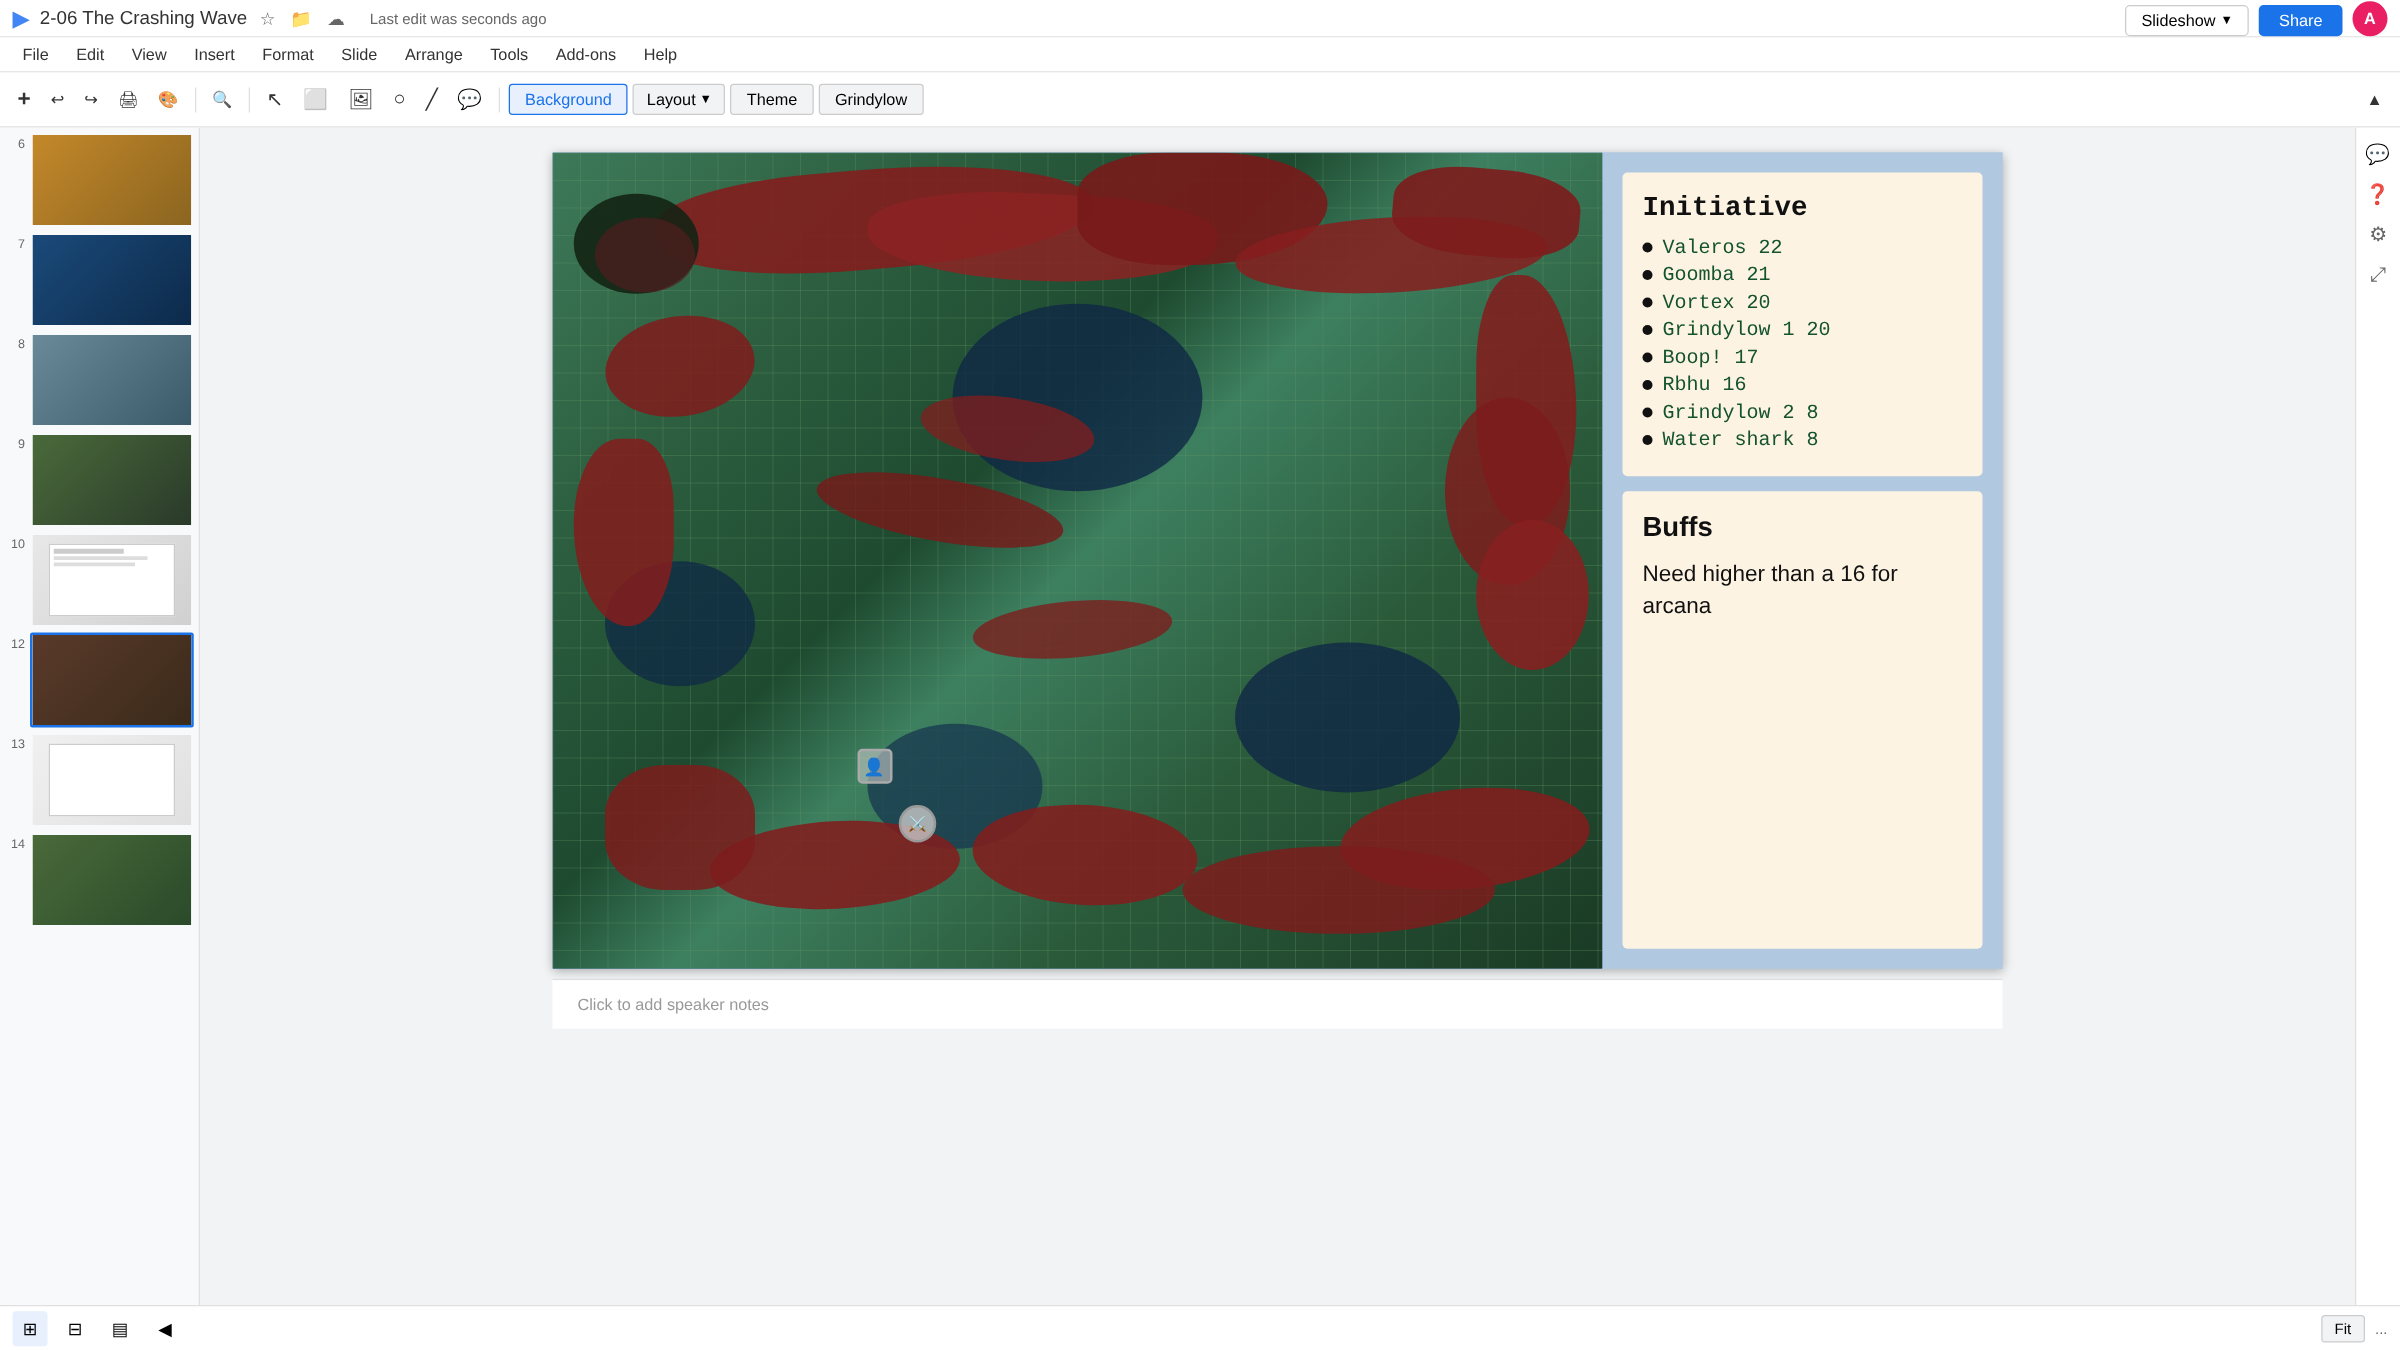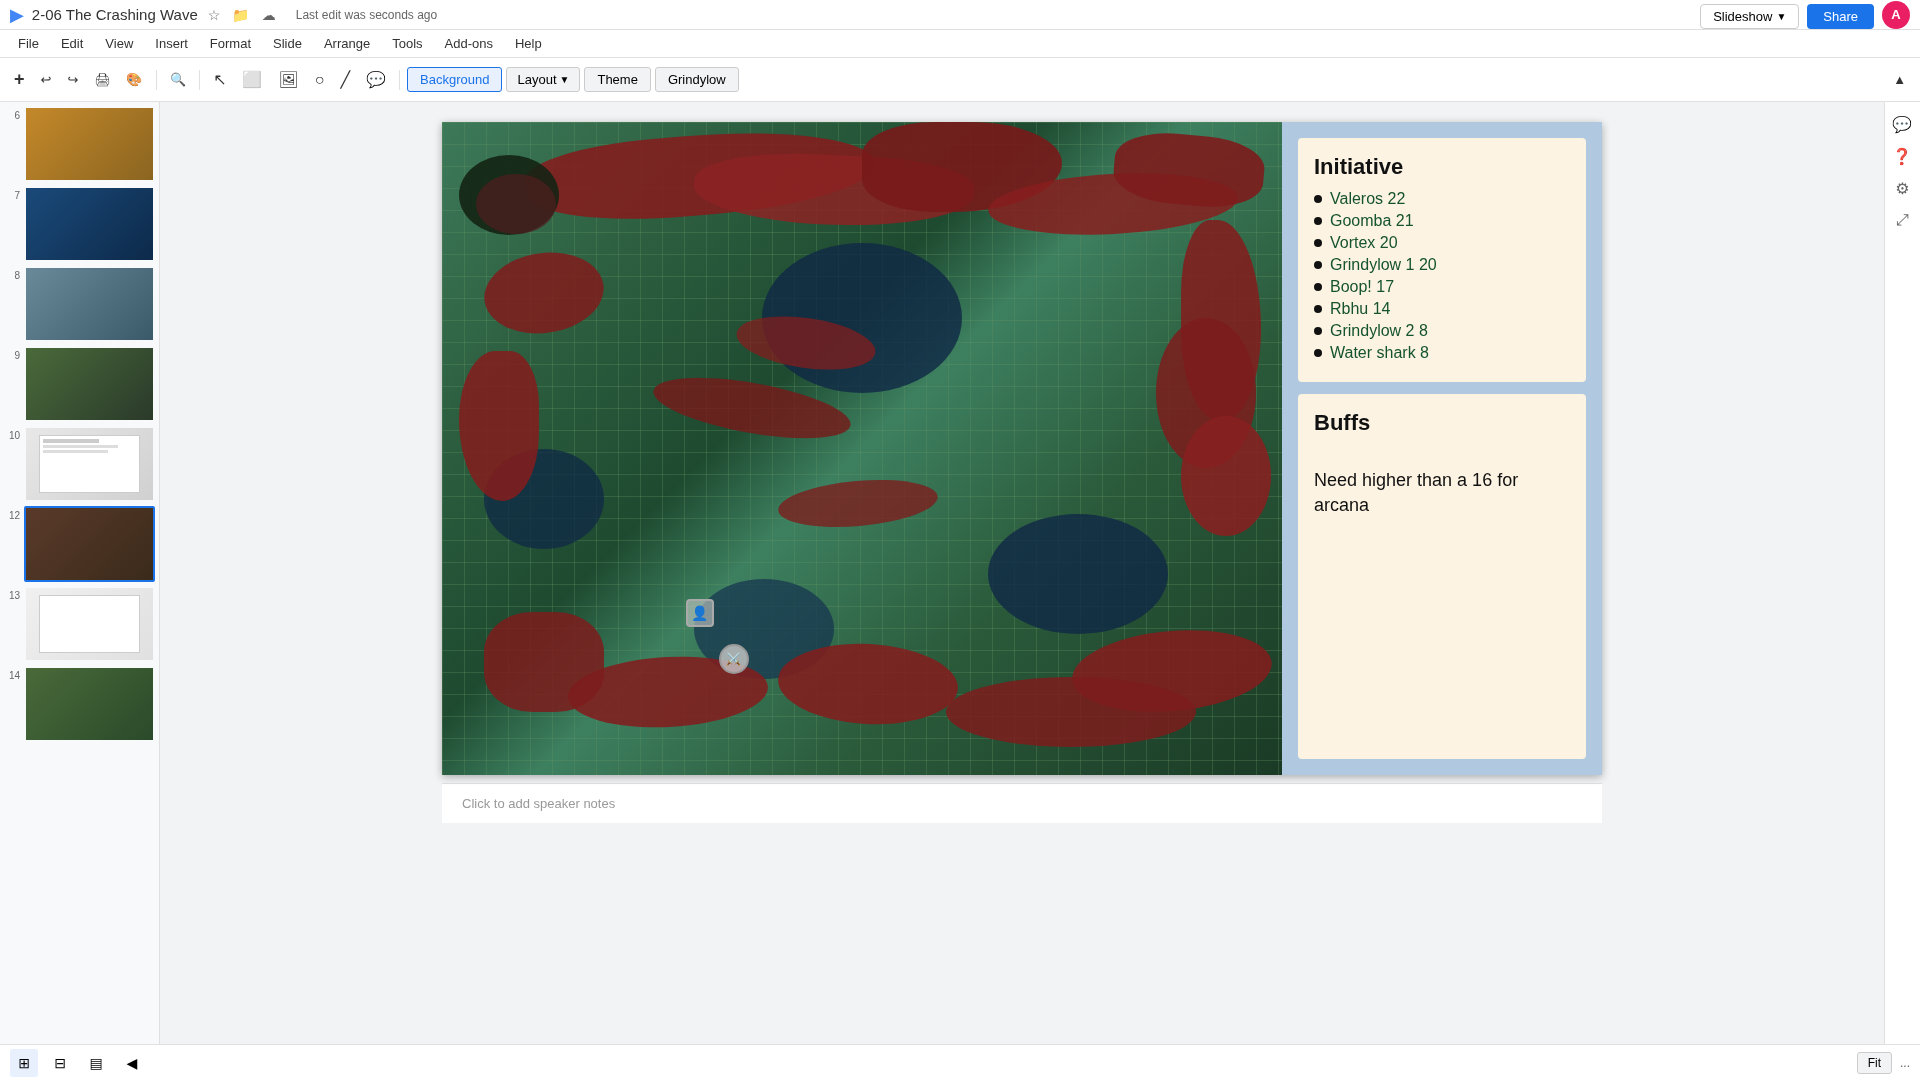--- a/index.html
+++ b/index.html
@@ -51,27 +51,27 @@
     
     .grid-overlay { position: absolute; top: 0; left: 0; right: 0; bottom: 0; 
       background-image: 
         linear-gradient(rgba(100,150,100,0.3) 1px, transparent 1px),
         linear-gradient(90deg, rgba(100,150,100,0.3) 1px, transparent 1px);
       background-size: 22px 22px;
     }
 
     
     .right-panel { width: 320px; background: #b0c9e0; display: flex; flex-direction: column; gap: 12px; padding: 16px; }
-    .info-box { background: #fdf3e3; border-radius: 4px; padding: 16px; }
+    .info-box { background: #fdf3e3; border-radius: 4px; padding: 16px; font-family: Liberation Mono, monospace; }
     .info-box-title { font-size: 22px; font-weight: bold; color: #111; margin-bottom: 10px; }
     .initiative-list { list-style: none; padding: 0; }
     .initiative-list li { font-size: 16px; color: #14532d; margin-bottom: 4px; display: flex; align-items: center; gap: 8px; }
     .bullet { width: 8px; height: 8px; background: #111; border-radius: 50%; flex-shrink: 0; }
     .buffs-box { background: #fdf3e3; border-radius: 4px; padding: 16px; flex: 1; }
-    .buffs-title { font-size: 22px; font-weight: bold; color: #111; margin-bottom: 32px; }
+    .buffs-title { font-size: 22px; font-weight: bold; color: #111; margin-bottom: 12px; }
     .buffs-text { font-size: 18px; color: #111; line-height: 1.4; }
 
     
     .speaker-notes { height: 40px; background: #fff; border-top: 1px solid #e0e0e0; display: flex; align-items: center; padding: 0 20px; }
     .speaker-notes-text { font-size: 13px; color: #999; cursor: text; }
 
     
     .bottom-bar { height: 36px; background: #fff; border-top: 1px solid #e0e0e0; display: flex; align-items: center; padding: 0 10px; gap: 8px; }
     .view-btn { width: 28px; height: 28px; border: none; background: transparent; cursor: pointer; border-radius: 3px; display: flex; align-items: center; justify-content: center; font-size: 14px; }
     .view-btn.active { background: #e8f0fe; }
@@ -309,21 +309,21 @@
             <li>
               <span class="bullet"></span>
               <span>Grindylow 1 20</span>
             </li>
             <li>
               <span class="bullet"></span>
               <span>Boop! 17</span>
             </li>
             <li>
               <span class="bullet"></span>
-              <span>Rbhu 14</span>
+              <span>Rbhu 16</span>
             </li>
             <li>
               <span class="bullet"></span>
               <span>Grindylow 2 8</span>
             </li>
             <li>
               <span class="bullet"></span>
               <span>Water shark 8</span>
             </li>
           </ul>

